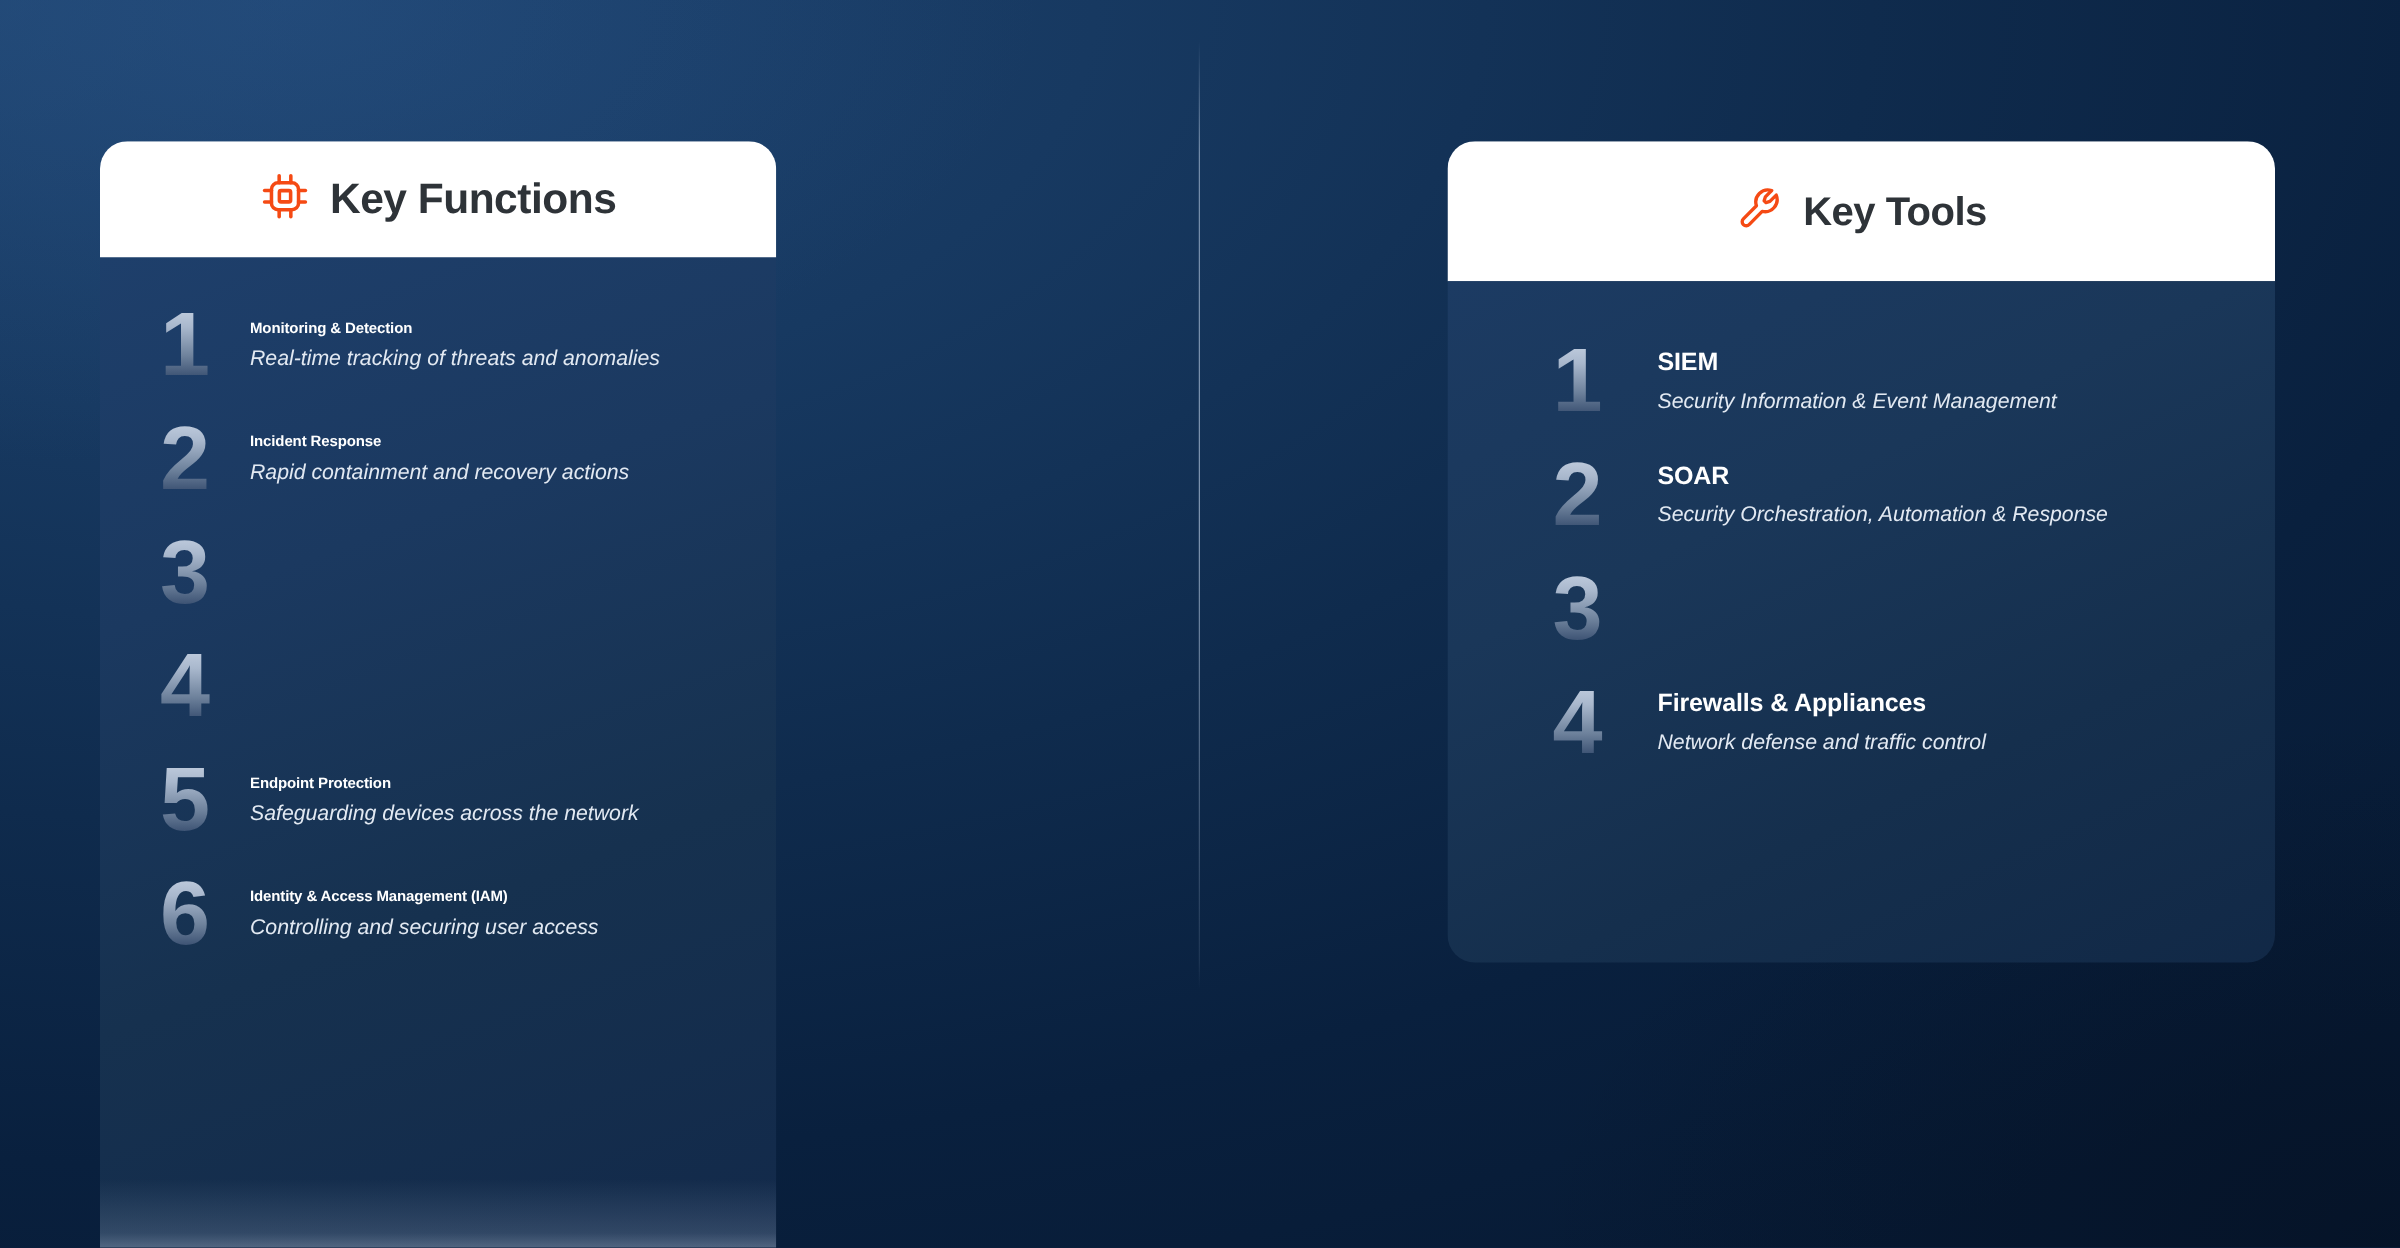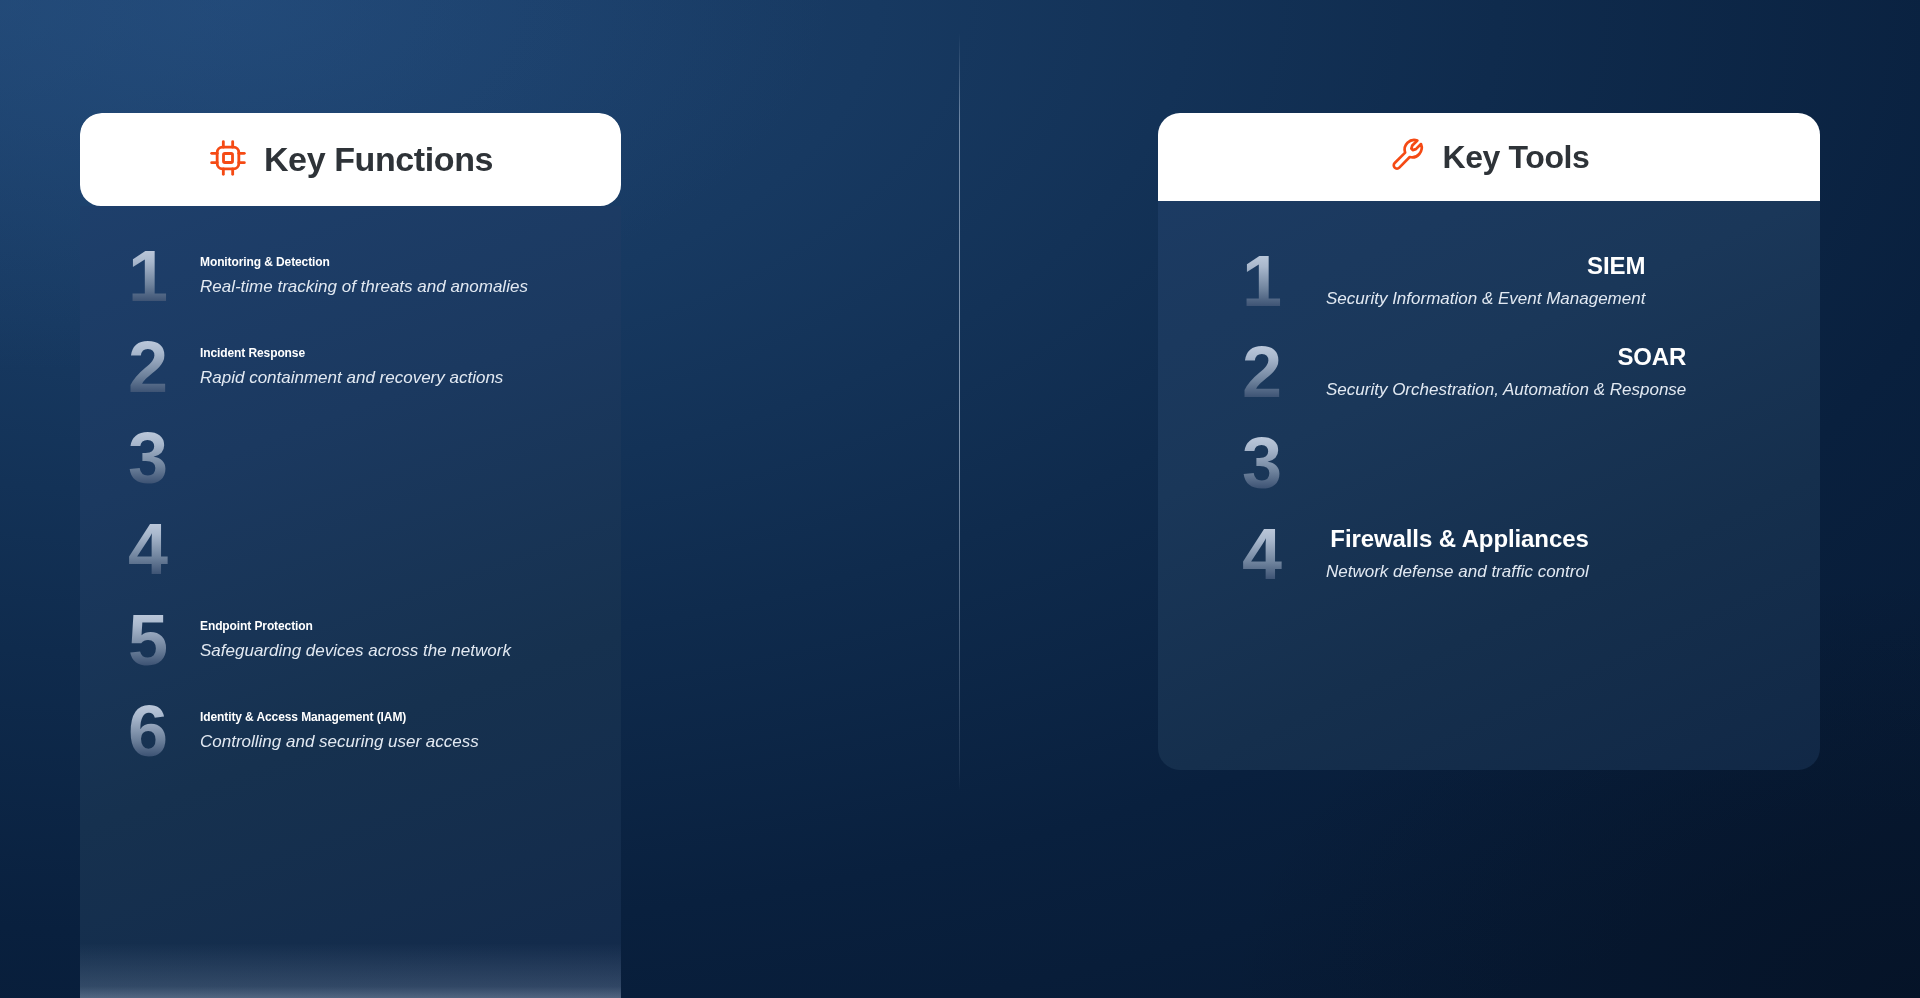--- a/index.html
+++ b/index.html
@@ -68,22 +68,22 @@
     border-radius: 22px;
   }
 
   .card-header {
     background: #ffffff;
     display: flex;
     align-items: center;
     justify-content: center;
     gap: 16px;
   }
-  .card-left .card-header { height: 93px; border-radius: 21px; }
-  .card-right .card-header { height: 88px; }
+  .card-left .card-header { height: 93px; }
+  .card-right .card-header { height: 112px; }
 
   .card-header .title {
     color: #2e3338;
     font-size: 34px;
     font-weight: 700;
     letter-spacing: -0.4px;
     white-space: nowrap;
   }
   .card-right .card-header .title { font-size: 32px; }
 
@@ -158,21 +158,21 @@
   .row-desc {
     color: #e2e9f2;
     font-weight: 400;
     white-space: nowrap;
     font-style: italic;
   }
 
   .list-left .row-title { font-size: 12px; margin-bottom: 8px; }
   .list-left .row-desc  { font-size: 17px; }
 
-  .list-right .row-title { font-size: 24px; margin-bottom: 9px; text-align: right; }
+  .list-right .row-title { font-size: 20px; margin-bottom: 9px; }
   .list-right .row-desc  { font-size: 17px; }
 </style>
 </head>
 <body>
 
 <div class="bg"></div>
 <div class="bg-soft"></div>
 
 <div class="divider"></div>
 

